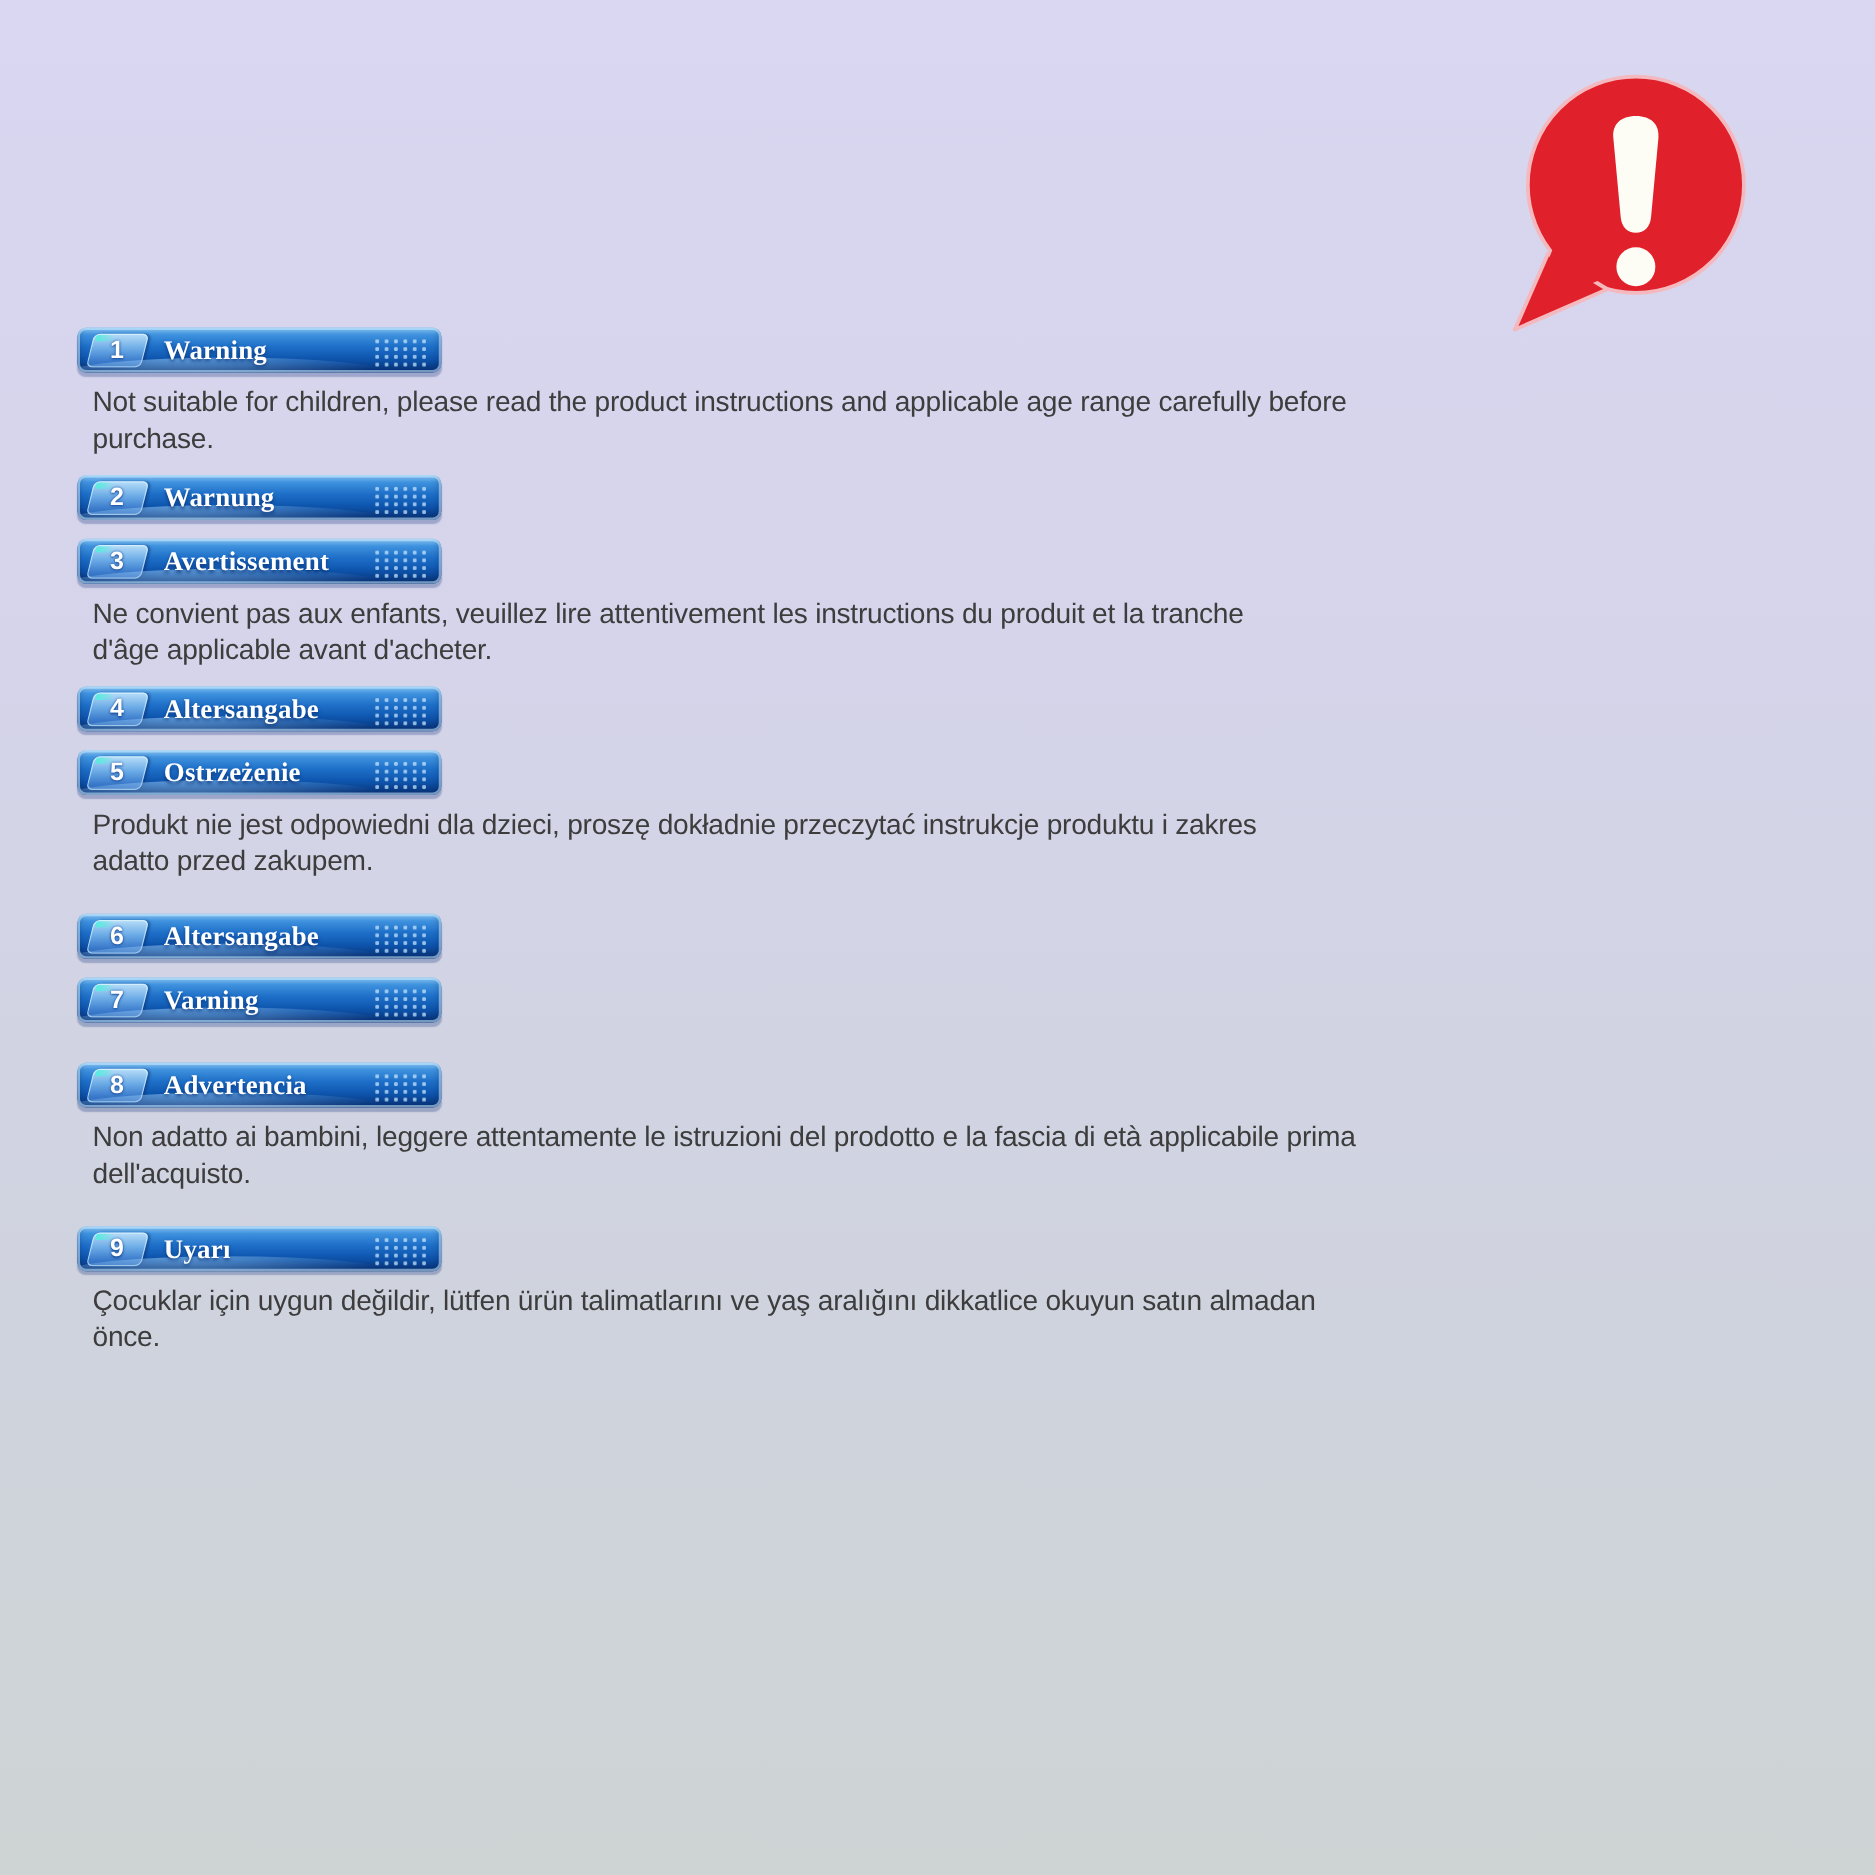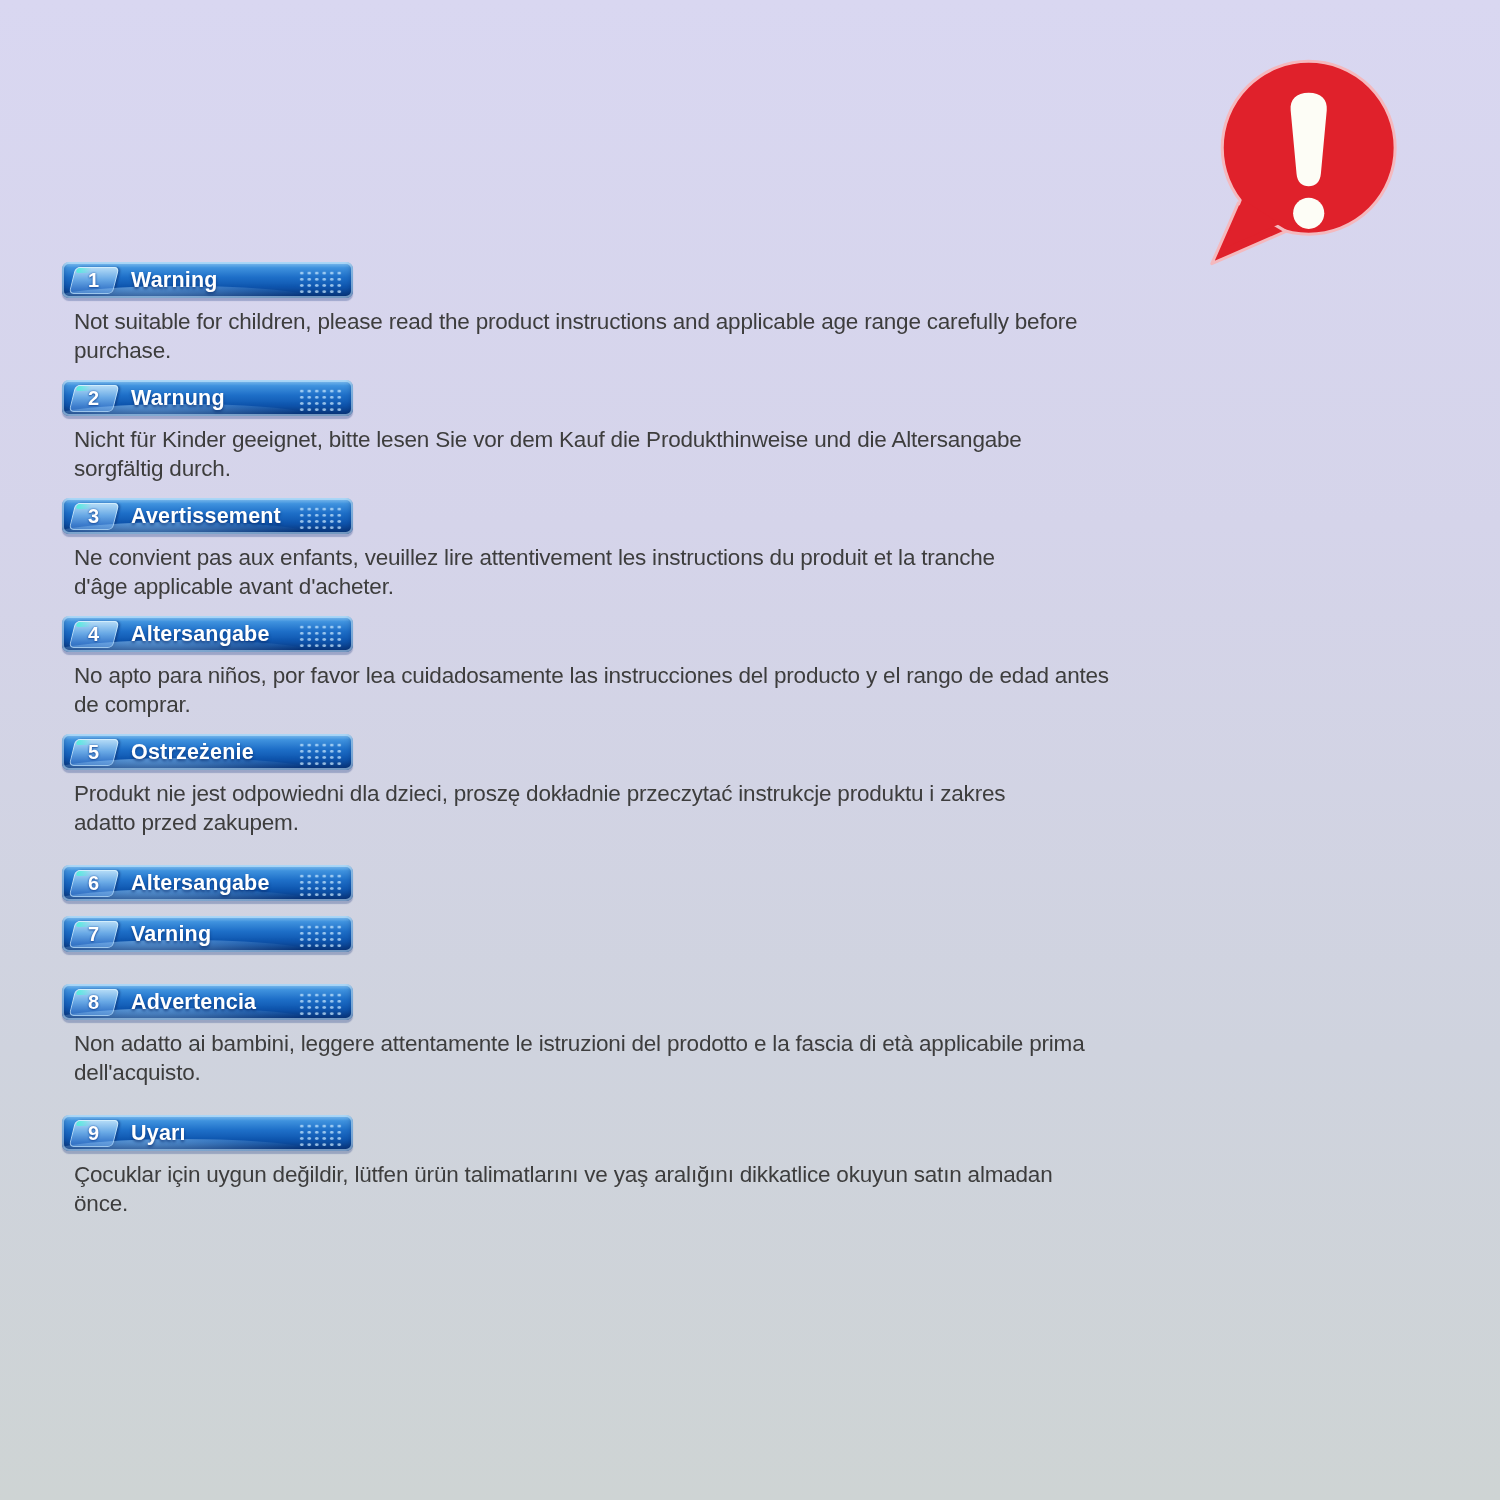--- a/index.html
+++ b/index.html
@@ -58,20 +58,21 @@
   .num{
     transform:skewX(14deg);
     color:#fff;font-weight:bold;font-size:20px;
     text-shadow:0 1px 2px #1b4f9e,0 0 2px #2a64b4;
   }
   .banner-label{
     position:relative;margin-left:15px;color:#ffffff;font-weight:bold;font-size:21.5px;
     letter-spacing:0.2px;white-space:nowrap;
     text-shadow:0 2px 3px rgba(10,45,110,0.75);
     z-index:2;
+    font-family:Liberation Serif, serif;
   }
   .dots{
     position:absolute;right:9px;top:8px;width:46px;height:24px;
     background-image:radial-gradient(circle,rgba(200,232,255,0.85) 1.5px,transparent 1.8px);
     background-size:7.5px 6.2px;
     opacity:0.85;z-index:2;
   }
 
   
   .warning-text{
@@ -110,22 +111,20 @@
   </section>
 
   <section class="warning-section">
     <div class="banner">
       <div class="num-tab">
         <span class="num">2</span>
       </div>
       <span class="banner-label">Warnung</span>
       <span class="dots"></span>
     </div>
-    <p class="warning-text">Nicht für Kinder geeignet, bitte lesen Sie vor dem Kauf die Produkthinweise und die Altersangabe
-sorgfältig durch.</p>
   </section>
 
   <section class="warning-section">
     <div class="banner">
       <div class="num-tab">
         <span class="num">3</span>
       </div>
       <span class="banner-label">Avertissement</span>
       <span class="dots"></span>
     </div>
@@ -134,22 +133,20 @@
   </section>
 
   <section class="warning-section">
     <div class="banner">
       <div class="num-tab">
         <span class="num">4</span>
       </div>
       <span class="banner-label">Altersangabe</span>
       <span class="dots"></span>
     </div>
-    <p class="warning-text">No apto para niños, por favor lea cuidadosamente las instrucciones del producto y el rango de edad antes
-de comprar.</p>
   </section>
 
   <section class="warning-section">
     <div class="banner">
       <div class="num-tab">
         <span class="num">5</span>
       </div>
       <span class="banner-label">Ostrzeżenie</span>
       <span class="dots"></span>
     </div>

